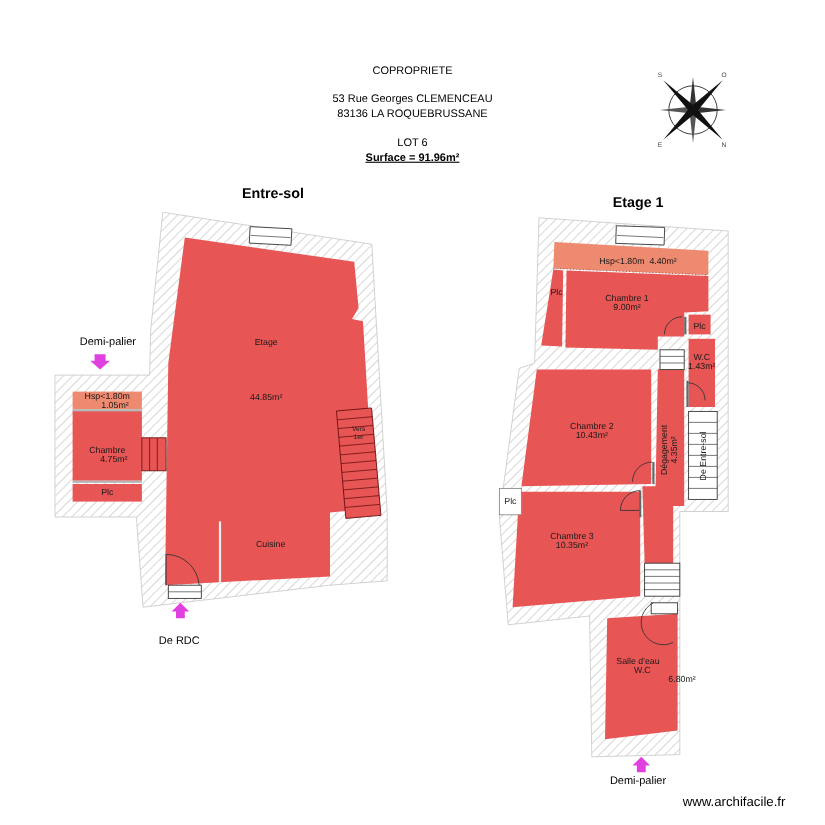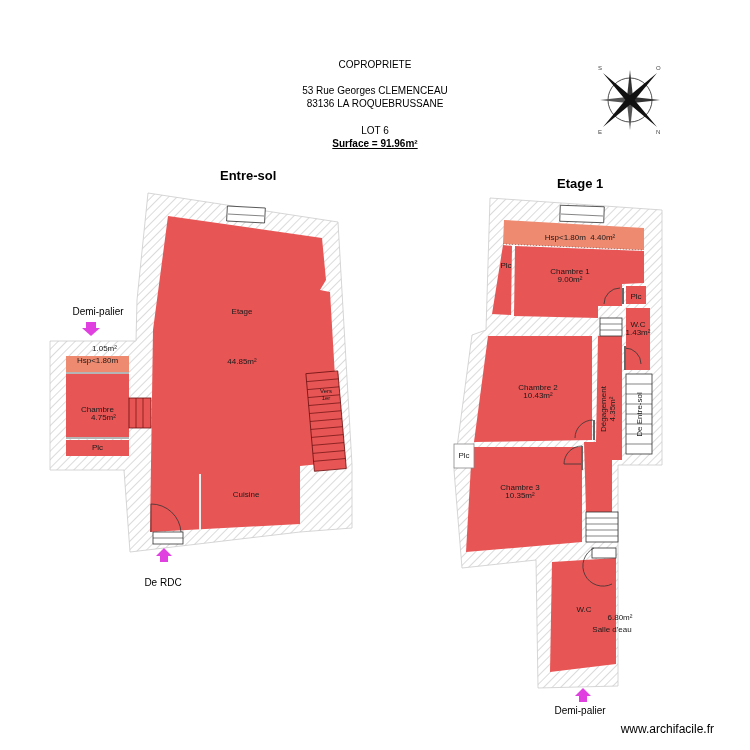--- a/index.html
+++ b/index.html
@@ -159,21 +159,21 @@
 
   <polygon points="583,688 591,696 587,696 587,702 579,702 579,696 575,696" fill="#e040e0"></polygon>
 </svg>
 
 <div class="plan-title" style="left:220px;top:168px;">Entre-sol</div>
 <div class="plan-title" style="left:557px;top:176px;">Etage 1</div>
 
 <div class="lbl" style="left:222px;top:307px;width:40px;">Etage</div>
 <div class="lbl" style="left:222px;top:357px;width:40px;text-align:center;">44.85m²</div>
 <div class="lbl" style="left:66px;top:356px;width:63px;">Hsp&lt;1.80m</div>
-<div class="lbl" style="left:66px;top:344px;width:77px;">1.05m²</div>
+<div class="lbl" style="left:66px;top:364px;width:77px;">1.05m²</div>
 <div class="lbl" style="left:66px;top:405px;width:63px;">Chambre</div>
 <div class="lbl" style="left:66px;top:413px;width:75px;">4.75m²</div>
 <div class="lbl" style="left:66px;top:443px;width:63px;">Plc</div>
 <div class="lbl" style="left:226px;top:490px;width:40px;">Cuisine</div>
 <div class="lbl lbl-sm" style="left:314px;top:388px;width:24px;">Vers</div>
 <div class="lbl lbl-sm" style="left:314px;top:395px;width:24px;">1er</div>
 <div class="ext" style="left:58px;top:306px;width:80px;font-weight:normal;">Demi-palier</div>
 <div class="ext" style="left:128px;top:577px;width:70px;font-weight:normal;">De RDC</div>
 
 <div class="lbl" style="left:520px;top:233px;width:120px;">
@@ -187,19 +187,19 @@
 <div class="lbl" style="left:624px;top:328px;width:28px;">1.43m²</div>
 <div class="lbl" style="left:503px;top:383px;width:70px;">Chambre 2</div>
 <div class="lbl" style="left:503px;top:391px;width:70px;">10.43m²</div>
 <div class="lbl" style="left:568px;top:400px;width:80px;transform:rotate(-90deg);">
   <div>Dégagement</div>
   <div>4.35m²</div>
 </div>
 <div class="lbl" style="left:454px;top:451px;width:20px;">Plc</div>
 <div class="lbl" style="left:485px;top:483px;width:70px;">Chambre 3</div>
 <div class="lbl" style="left:485px;top:491px;width:70px;">10.35m²</div>
-<div class="lbl" style="left:580px;top:597px;width:64px;margin-top:28px;">Salle d'eau</div>
+<div class="lbl" style="left:548px;top:597px;width:64px;">Salle d'eau</div>
 <div class="lbl" style="left:552px;top:605px;width:64px;">W.C</div>
 <div class="lbl" style="left:580px;top:613px;width:80px;">6.80m²</div>
 <div class="lbl" style="left:599px;top:410px;width:80px;transform:rotate(-90deg);">De Entre-sol</div>
 <div class="ext" style="left:540px;top:705px;width:80px;font-weight:normal;">Demi-palier</div>
 
 <div class="watermark">www.archifacile.fr</div>
 
 </body></html>

